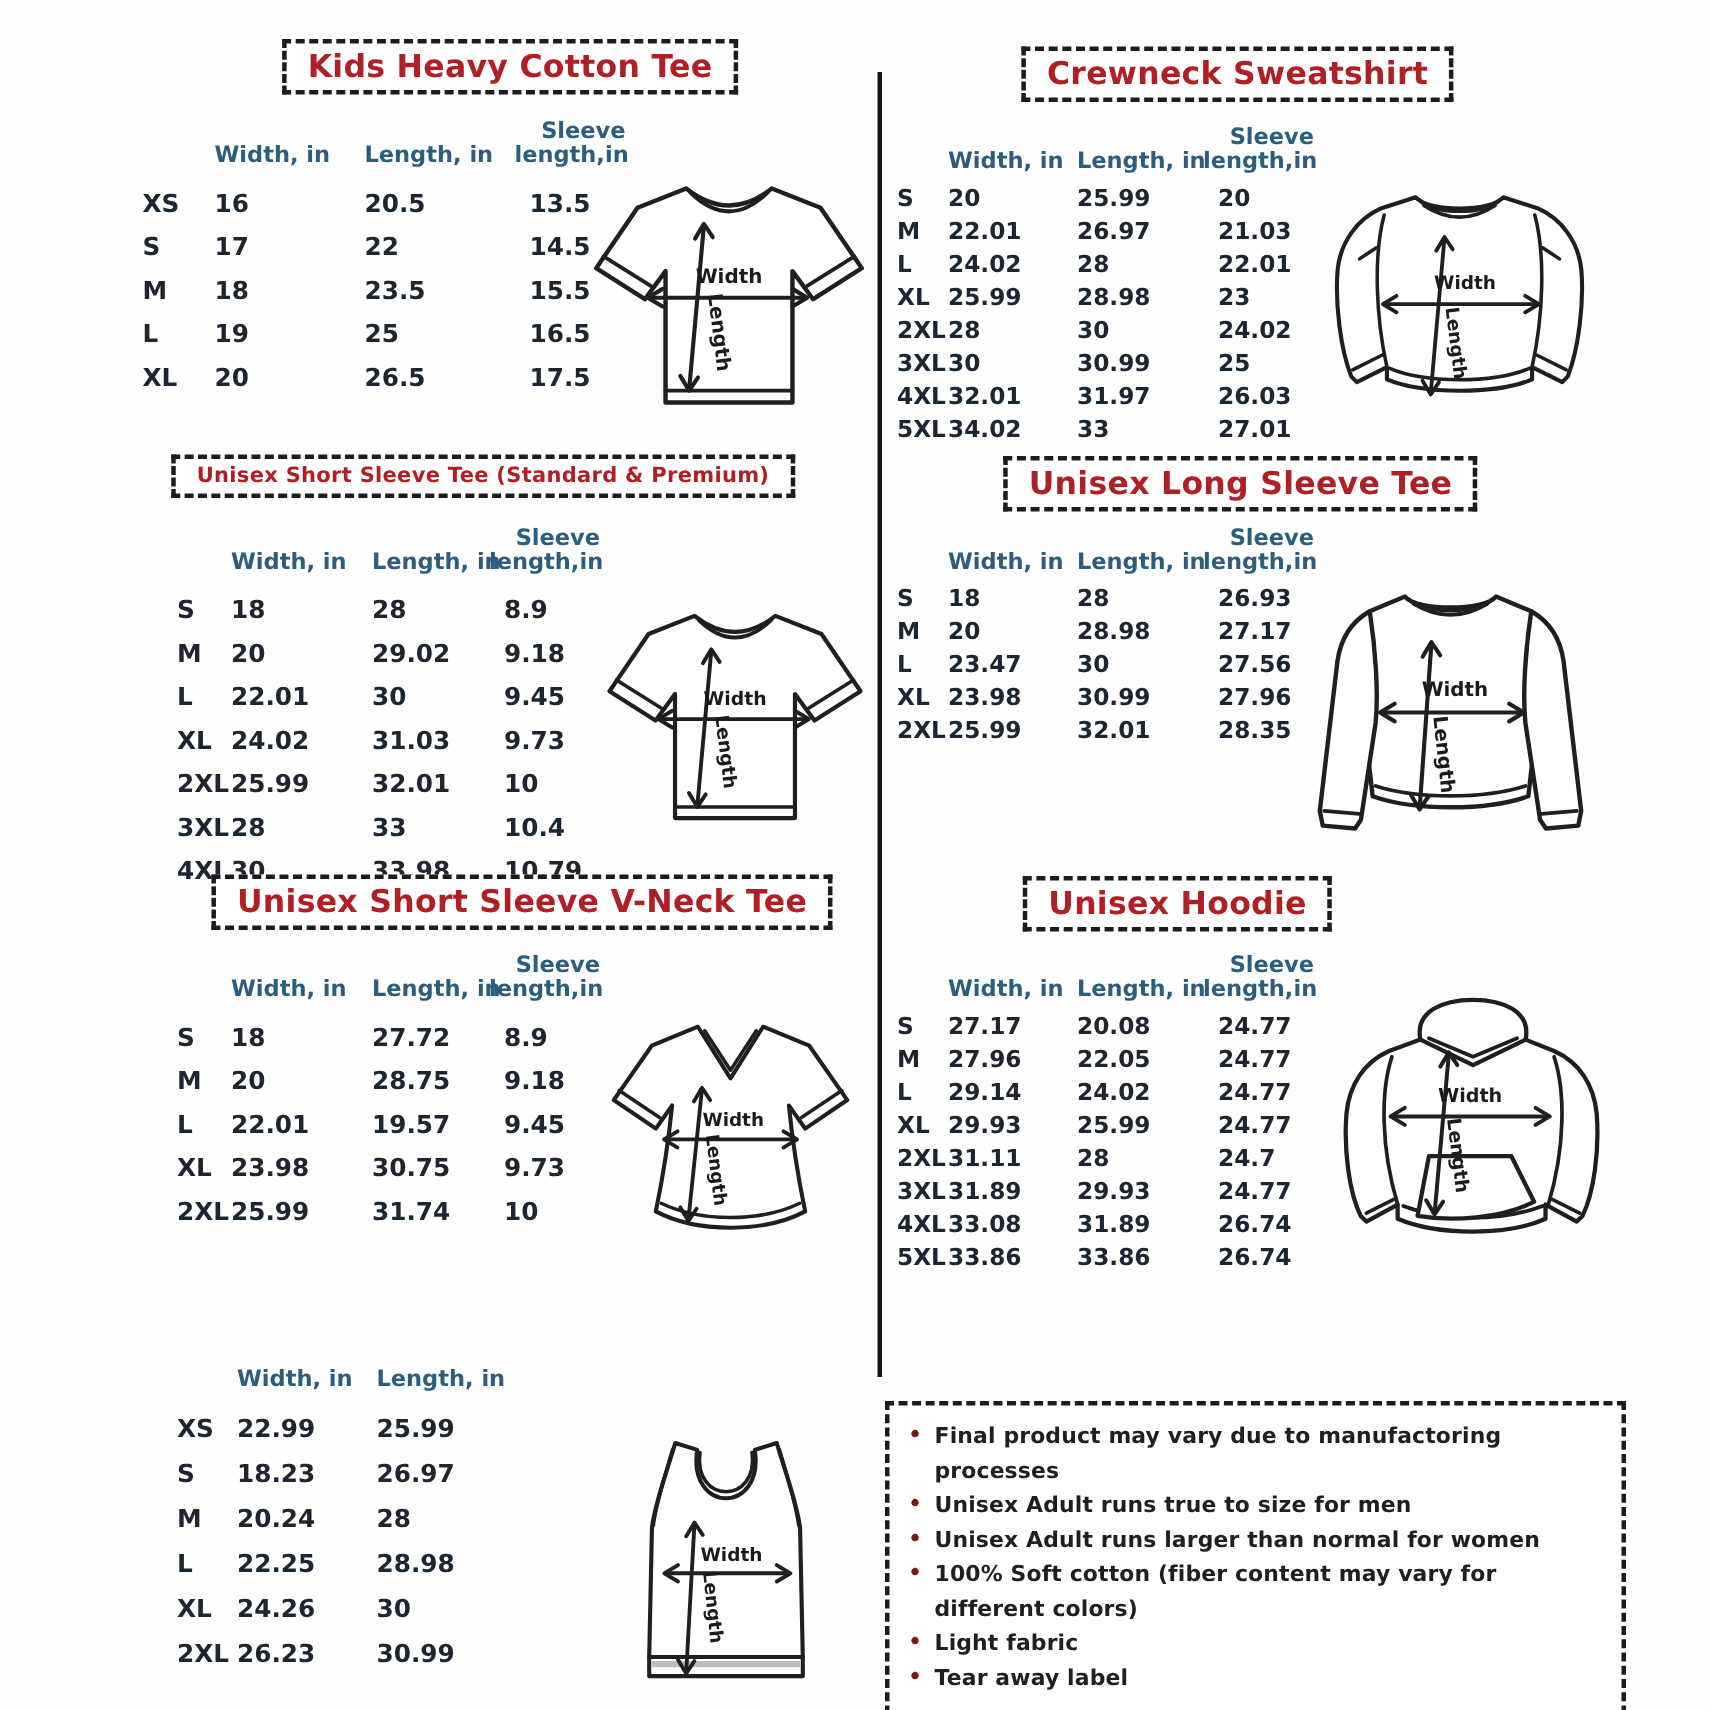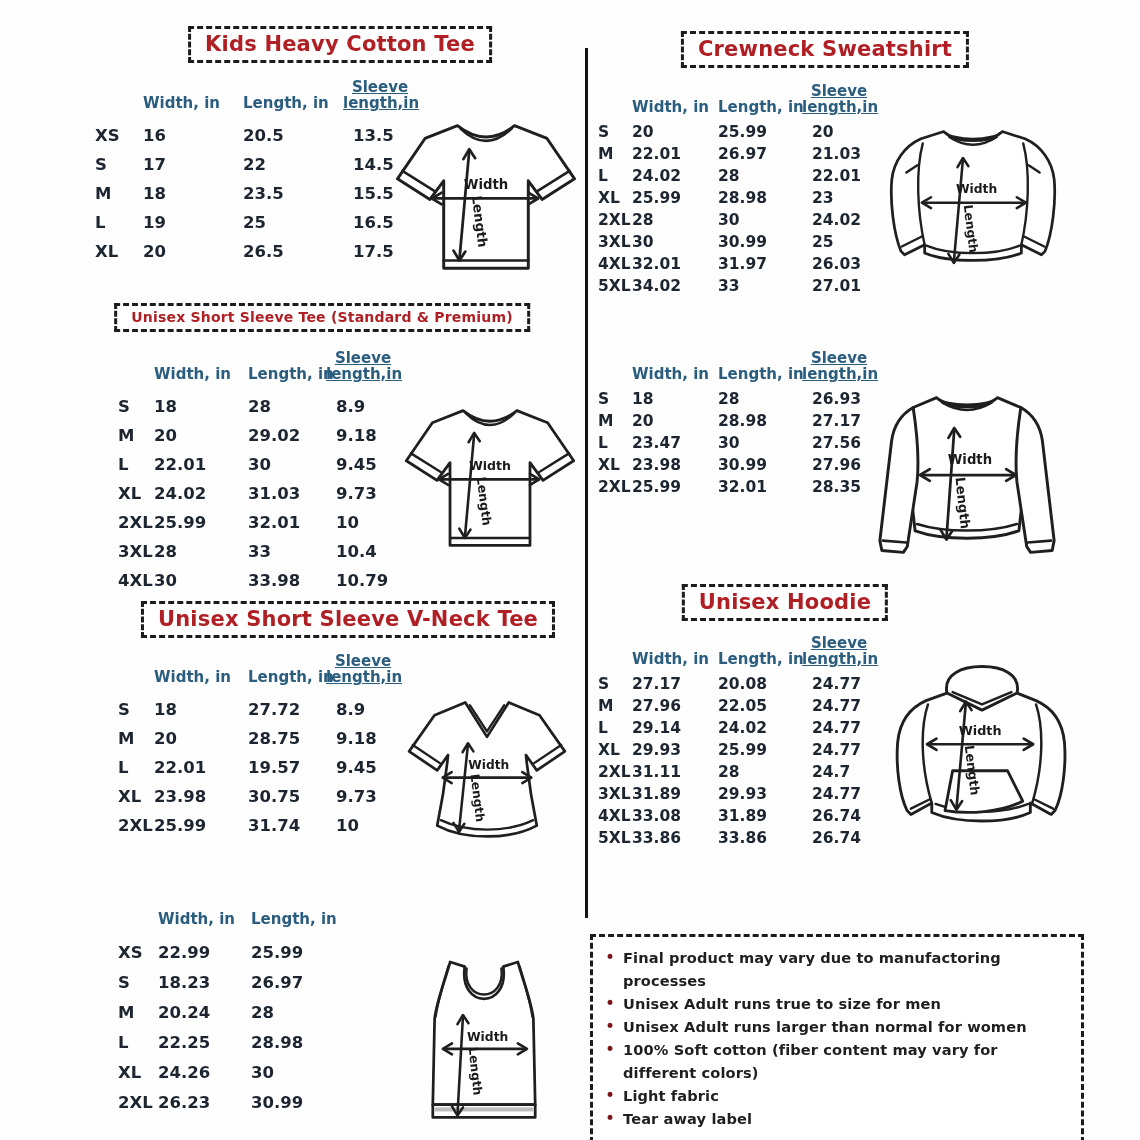--- a/index.html
+++ b/index.html
@@ -23,21 +23,21 @@
   .size-table{position:absolute;}
   .trow{display:grid;align-items:center;}
   .t-kids  .trow{grid-template-columns:48px 100px 110px 85px;height:29px;}
   .t-std   .trow,.t-vneck .trow{grid-template-columns:36px 94px 88px 85px;height:29px;}
   .t-tank  .trow{grid-template-columns:40px 93px 95px;height:30px;}
   .t-right .trow{grid-template-columns:34px 86px 94px 80px;height:22px;}
   .trow.thead{height:auto;align-items:end;margin-bottom:10px;}
   .t-right .trow.thead{margin-bottom:6px;}
   .tcell{text-align:left;line-height:1.05;}
   .hcell{color:#2b5d7e;font-weight:bold;font-size:15px;}
-  .hcell:nth-child(4){max-width:74px;text-align:center;margin-left:-10px;text-decoration:underline;}
+  .hcell:nth-child(4){max-width:74px;text-align:right;margin-left:-10px;}
   .size-cell,.val-cell{color:#1c2530;font-weight:bold;font-size:16.5px;}
   .t-right .size-cell,.t-right .val-cell{font-size:15.5px;}
 
   
   .garment{position:absolute;}
   .garment svg{display:block;width:100%;height:100%;}
   .g-outline{stroke:#1f1f1f;stroke-width:3;fill:#ffffff;stroke-linejoin:round;stroke-linecap:round;}
   .g-line{stroke:#1f1f1f;stroke-width:2.6;fill:none;stroke-linejoin:round;stroke-linecap:round;}
   .g-arrow{stroke:#1f1f1f;stroke-width:2.8;fill:none;stroke-linecap:round;stroke-linejoin:round;}
   .g-text{fill:#1b1b1b;font-weight:bold;font-size:13.5px;font-family:"DejaVu Sans","Liberation Sans",sans-serif;}
@@ -188,21 +188,21 @@
           <line class="g-arrow" x1="83" y1="45" x2="73" y2="156"></line>
           <path class="g-arrow" d="M77,54 L83,44 L89,53"></path>
           <path class="g-arrow" d="M67,147 L73,157 L79,148"></path>
         </g>
         <text class="g-text" x="100" y="84" text-anchor="middle">Width</text>
         <text class="g-text" text-anchor="middle" transform="translate(89,118) rotate(83)">Length</text>
       </svg>
     </div>
   </div>
 
-  <div class="panel" style="left:0;top:596px;width:640px;height:282px;">
+  <div class="panel" style="left:0;top:578px;width:640px;height:282px;">
     <div class="title-box" style="left:348px;top:5px;"><span>Unisex Short Sleeve V-Neck Tee</span></div>
     <div class="size-table t-vneck" style="left:118px;top:58px;">
         <div class="trow thead">
           <div class="tcell hcell"></div>
           <div class="tcell hcell">Width, in</div>
           <div class="tcell hcell">Length, in</div>
           <div class="tcell hcell">Sleeve length,in</div>
         </div>
         <div class="trow">
           <div class="tcell size-cell">S</div>
@@ -400,20 +400,21 @@
           <path class="g-arrow" d="M98,56 L104,46 L110,55"></path>
           <path class="g-arrow" d="M88,151 L94,161 L100,152"></path>
         </g>
         <text class="g-text" x="119" y="84" text-anchor="middle">Width</text>
         <text class="g-text" text-anchor="middle" transform="translate(108,124) rotate(83)">Length</text>
       </svg>
     </div>
   </div>
 
   <div class="panel" style="left:587px;top:296px;width:553px;height:282px;">
+    <div class="title-box" style="left:240px;top:8px;"><span>Unisex Long Sleeve Tee</span></div>
     <div class="size-table t-right" style="left:11px;top:55px;">
         <div class="trow thead">
           <div class="tcell hcell"></div>
           <div class="tcell hcell">Width, in</div>
           <div class="tcell hcell">Length, in</div>
           <div class="tcell hcell">Sleeve length,in</div>
         </div>
         <div class="trow">
           <div class="tcell size-cell">S</div>
           <div class="tcell val-cell">18</div>

